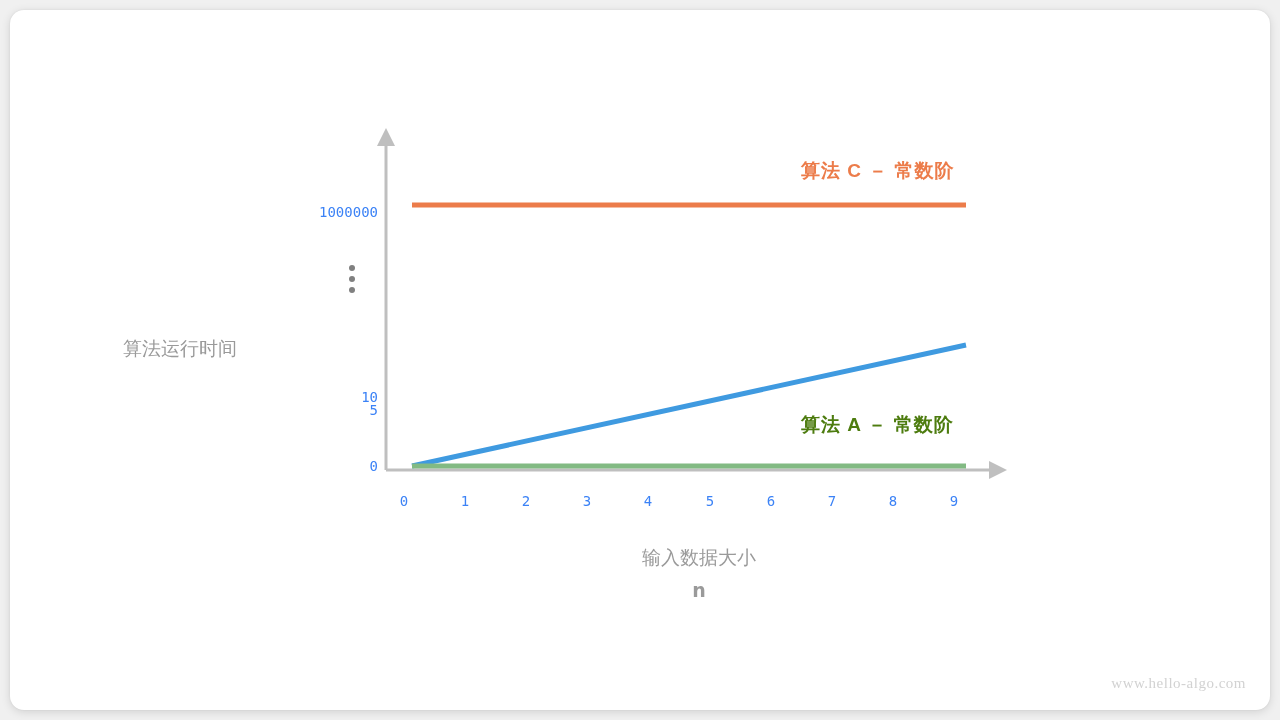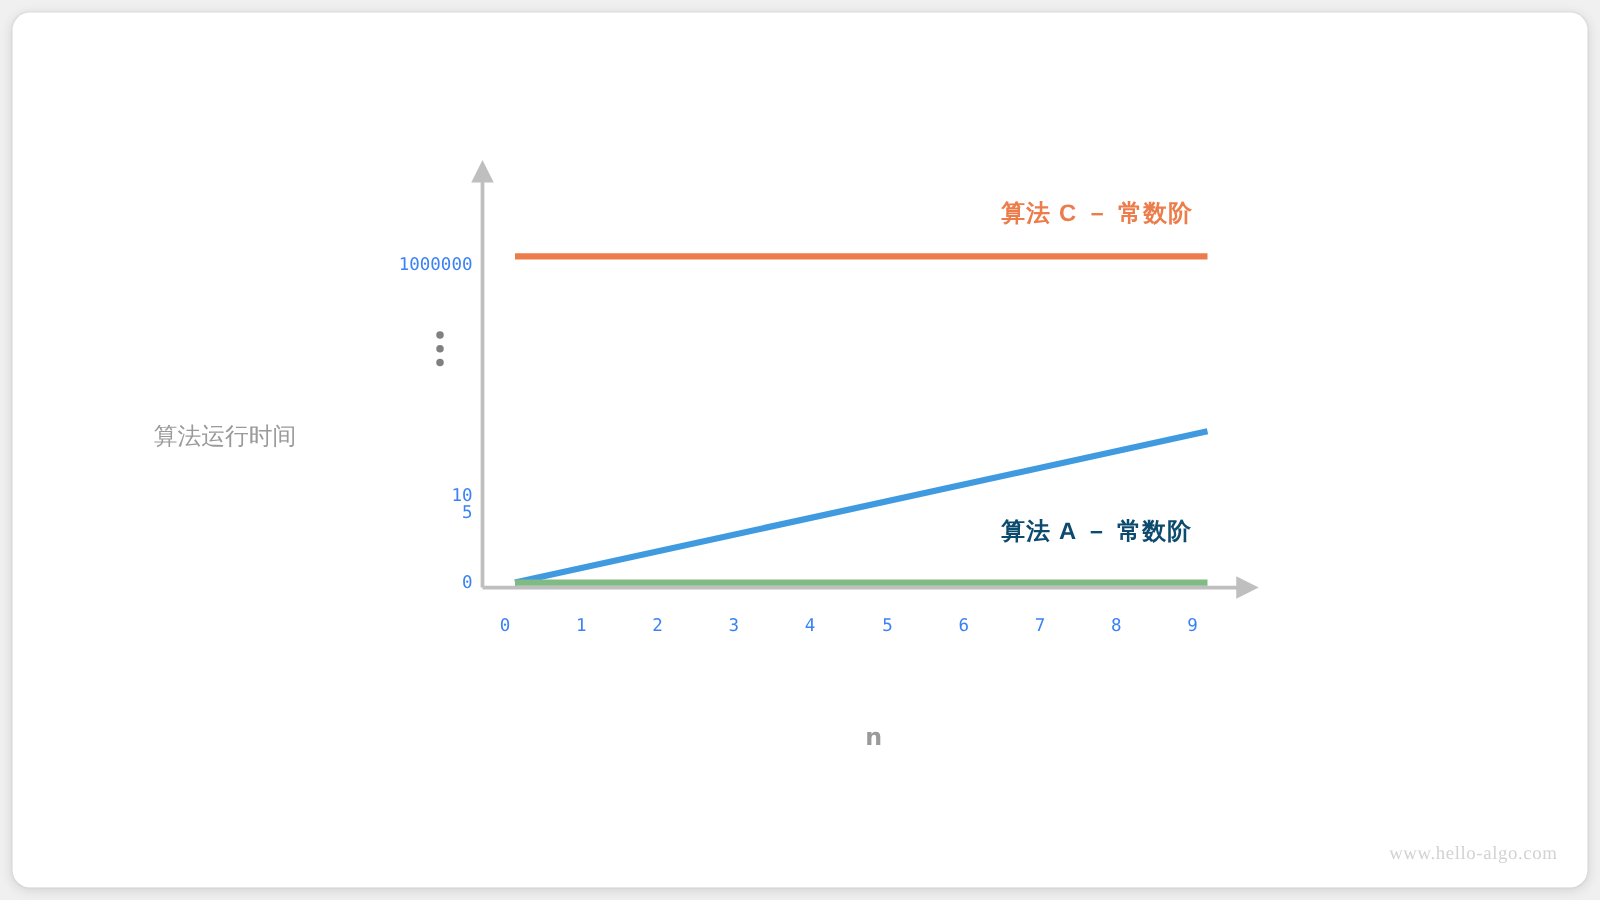--- a/index.html
+++ b/index.html
@@ -111,19 +111,20 @@
   <div class="tick-label xtick" style="left:435px; top:483px; width:40px;">1</div>
   <div class="tick-label xtick" style="left:496px; top:483px; width:40px;">2</div>
   <div class="tick-label xtick" style="left:557px; top:483px; width:40px;">3</div>
   <div class="tick-label xtick" style="left:618px; top:483px; width:40px;">4</div>
   <div class="tick-label xtick" style="left:680px; top:483px; width:40px;">5</div>
   <div class="tick-label xtick" style="left:741px; top:483px; width:40px;">6</div>
   <div class="tick-label xtick" style="left:802px; top:483px; width:40px;">7</div>
   <div class="tick-label xtick" style="left:863px; top:483px; width:40px;">8</div>
   <div class="tick-label xtick" style="left:924px; top:483px; width:40px;">9</div>
 
+  <div class="axis-title" style="left:579px; top:535px; width:220px;">输入数据大小</div>
   <div class="axis-title n-label" style="left:579px; top:569px; width:220px;">n</div>
 
   <div class="series-label" style="left:791px; top:148px; color:#ec7c4a;">算法 C － 常数阶</div>
-  <div class="series-label" style="left:791px; top:402px; color:#0c4a6e;">算法 A － 常数阶</div>
+  <div class="series-label" style="left:791px; top:402px; color:#4d7c0f;">算法 A － 常数阶</div>
 
   <div id="watermark">www.hello-algo.com</div>
 </div>
 
 </body></html>

